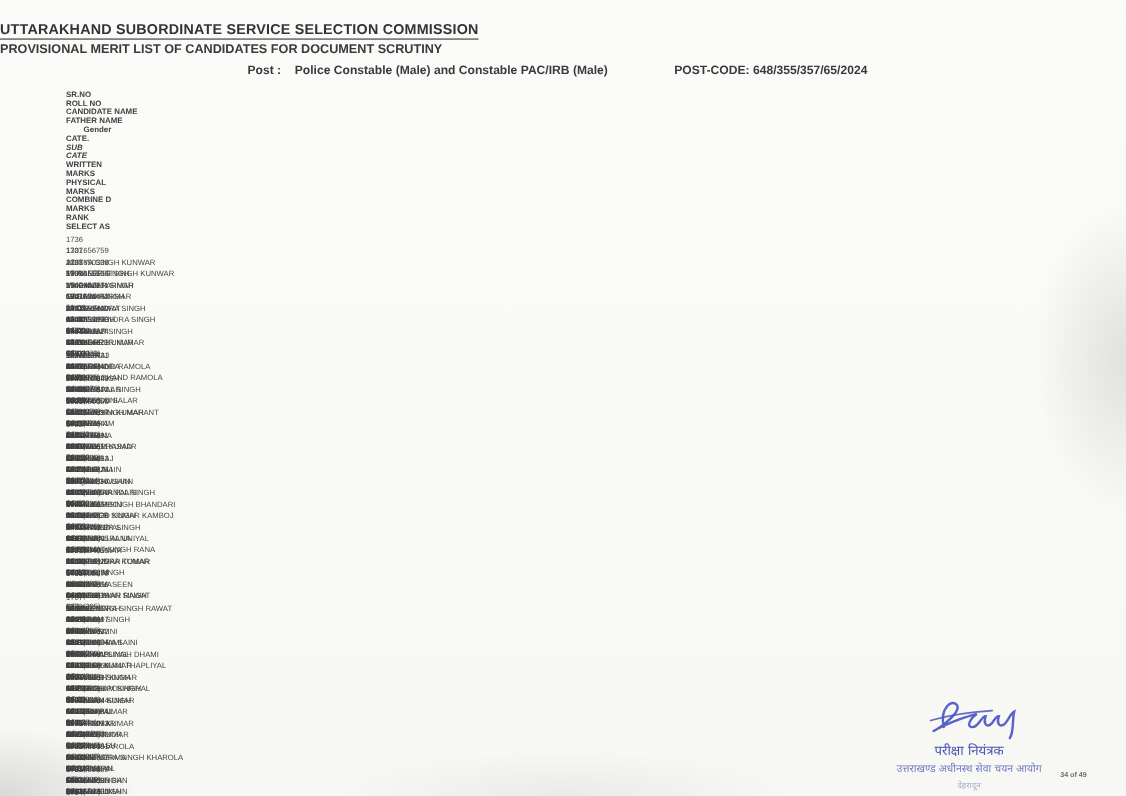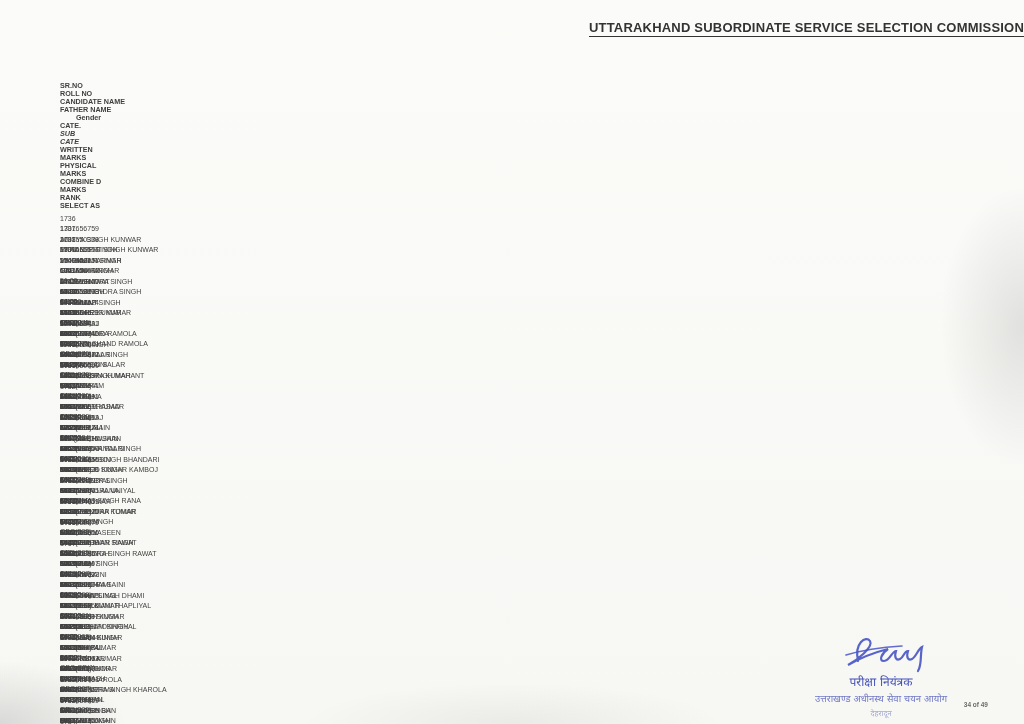--- a/index.html
+++ b/index.html
@@ -7,21 +7,21 @@
   body { font-family: "Liberation Sans", sans-serif; background: #dcdcda; }
   .page {
     position: relative; width: 1024px; height: 724px; overflow: hidden;
     background:
       radial-gradient(ellipse 120px 200px at 100% 45%, rgba(110,110,110,0.18), transparent 70%),
       radial-gradient(ellipse 180px 90px at 0% 100%, rgba(110,110,110,0.22), transparent 70%),
       radial-gradient(ellipse 300px 60px at 50% 100%, rgba(120,120,120,0.10), transparent 70%),
       linear-gradient(#fbfbf9, #f7f7f4);
     color: #3a3a3a;
   }
-  .doc-head { position: absolute; top: 18px; left: 0; width: 100%; text-align: right; }
+  .doc-head { position: absolute; top: 18px; left: 0; width: 100%; text-align: left; }
   .title {
     display: inline-block; font-size: 13px; font-weight: bold; letter-spacing: 0.2px;
     color: #333; border-bottom: 1.5px solid #333; padding-bottom: 1px;
   }
   .subtitle { margin-top: 3px; font-size: 11.5px; font-weight: bold; color: #3a3a3a; }
   .post-line { position: absolute; top: 58px; left: 0; width: 100%; height: 16px; font-size: 11px; font-weight: bold; color: #3a3a3a; }
   .post-label { position: absolute; left: 225px; }
   .post-value { position: absolute; left: 268px; }
   .post-code { position: absolute; left: 613px; }
   .merit-table { position: absolute; left: 60px; top: 82px; width: 795px; }
@@ -51,22 +51,28 @@
   .page-num { position: absolute; right: 8px; bottom: -3px; font-size: 6.5px; font-weight: bold; color: #555; font-family: "Liberation Sans", sans-serif; }
   .place { margin-top: 3px; font-size: 7.5px; color: #8b93c9; font-family: "DejaVu Sans", sans-serif; opacity: 0.8; }
 </style>
 </head>
 <body>
 
 <div class="page">
 
   <div class="doc-head">
     <div><span class="title">UTTARAKHAND SUBORDINATE SERVICE SELECTION COMMISSION</span></div>
+    <div class="subtitle">PROVISIONAL MERIT LIST OF CANDIDATES FOR DOCUMENT SCRUTINY</div>
   </div>
 
+  <div class="post-line">
+    <span class="post-label">Post :</span>
+    <span class="post-value">Police Constable (Male) and Constable PAC/IRB (Male)</span>
+    <span class="post-code"><span>POST-CODE:</span> <span>648/355/357/65/2024</span></span>
+  </div>
 
   <div class="merit-table">
     <div class="t-row t-head" id="table-head">
         <div class="c c0">SR.NO</div>
         <div class="c c1">ROLL NO</div>
         <div class="c c2">CANDIDATE NAME</div>
         <div class="c c3">FATHER NAME</div>
         <div class="c c4">Gender</div>
         <div class="c c5">CATE.</div>
         <div class="c c6">SUB CATE</div>

